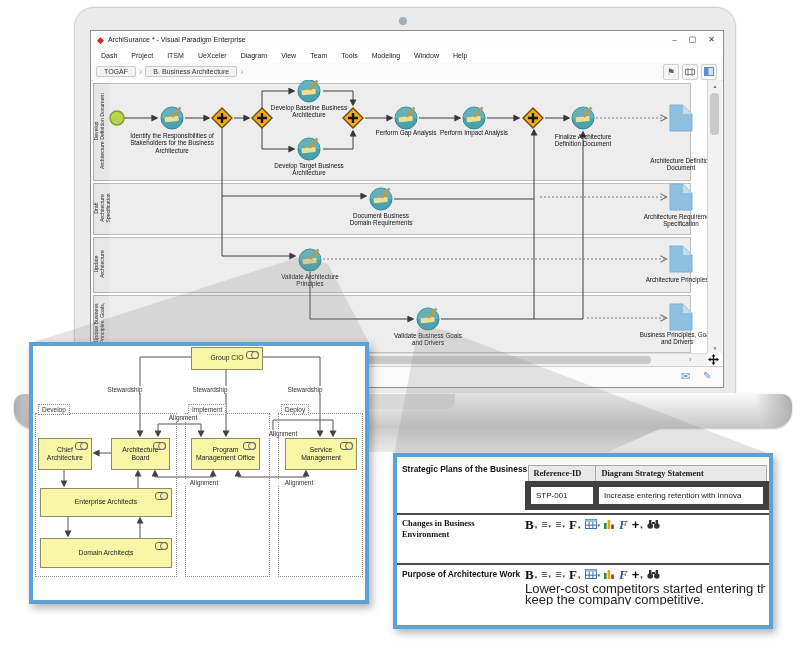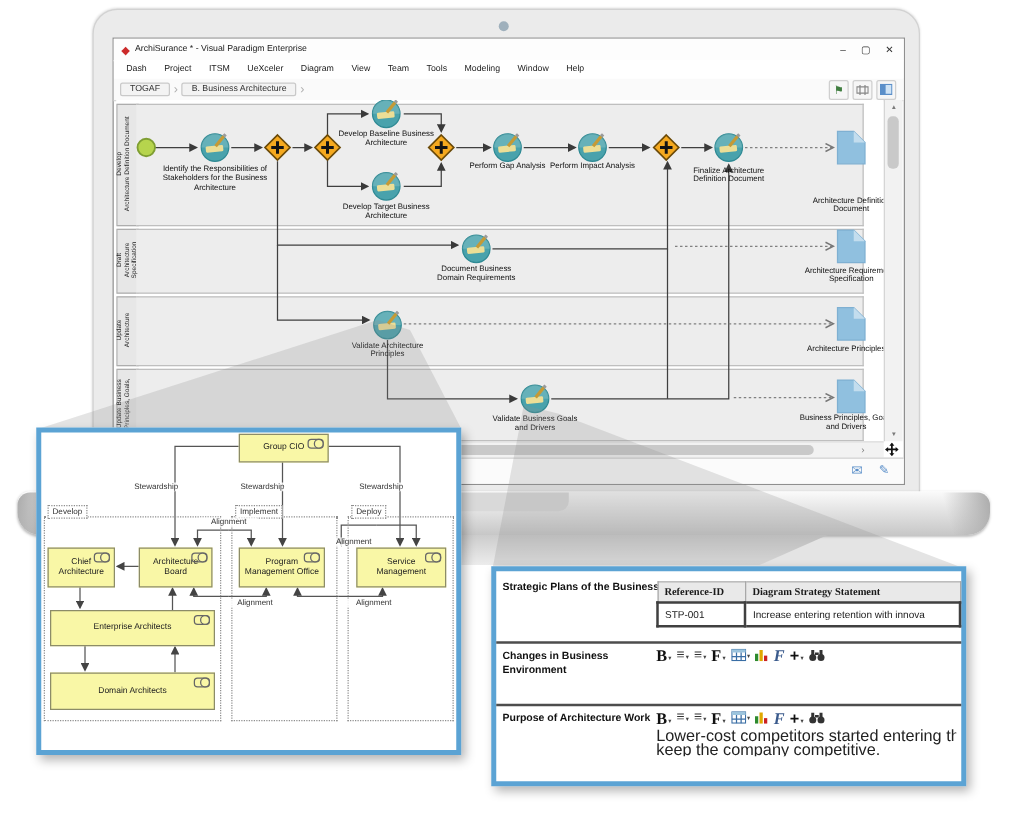--- a/index.html
+++ b/index.html
@@ -49,21 +49,21 @@
   .grp{border:1px dotted #8f8f8f;}
   .grp-tab{border:1px dotted #8f8f8f;background:#fff;font-size:6.5px;padding:0 3px;line-height:9px;color:#333;}
   .edge-lbl{font-size:6.4px;color:#333;text-align:center;background:rgba(255,255,255,.85);}
   
   .dt-label{font-weight:bold;font-size:8.4px;color:#111;white-space:pre-line;line-height:1.25;}
   .dt-sep{background:#4d4d4d;height:2px;left:0;right:0;}
   .dt-par{font-size:13px;line-height:11px;white-space:pre;color:#222;margin-top:48px;}
   .etable{border-collapse:collapse;font-size:8px;}
   .etable th{font-family:"Liberation Serif",serif;font-weight:bold;background:#e9e9e9;border:1px solid #a8a8a8;
              text-align:left;padding:3px 5px;font-size:8.4px;white-space:nowrap;}
-  .etable td{border:2px solid #404040;padding:4px 5px;white-space:nowrap;}
+  .etable td{border:6px solid #404040;padding:4px 5px;white-space:nowrap;}
   .tb{display:flex;align-items:center;gap:4px;height:16px;}
   .tbtn{display:flex;align-items:flex-end;gap:1px;cursor:default;}
   .tglyph{font-family:"Liberation Serif",serif;font-weight:bold;font-size:13px;line-height:13px;color:#111;}
   .tlines{font-size:11px;line-height:11px;color:#333;}
   .dd{font-size:5px;color:#444;line-height:8px;}
 </style>
 </head>
 <body>
 
 <div class="abs screen"></div>
@@ -348,21 +348,21 @@
     </tr>
     <tr>
       <td>STP-001</td>
       <td>Increase entering retention with innova</td>
     </tr>
   </tbody>
     </table>
 
   <div class="abs dt-sep" style="top:56px;"></div>
 
-  <div class="abs dt-label" style="left:5px;top:62px;">Changes in Business
+  <div class="abs dt-label" style="left:5px;top:62px;font-family:Liberation Serif, serif;">Changes in Business
 Environment</div>
   <div class="abs tb" style="left:128px;top:59px;">
     <span class="tbtn">
         <span class="tglyph">B</span>
         <span class="dd">▾</span>
       </span>
     <span class="tbtn">
         <span class="tlines">≡</span>
         <span class="dd">▾</span>
       </span>

